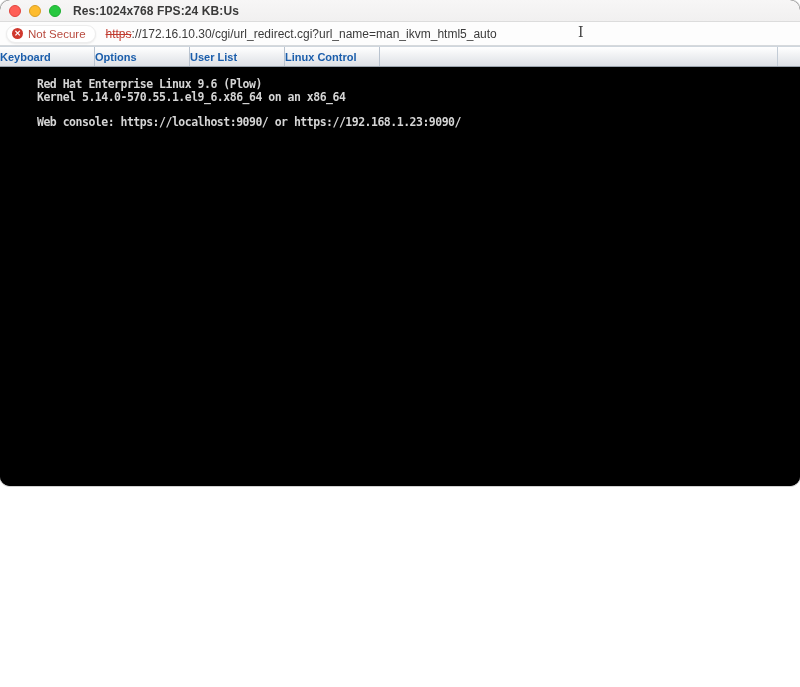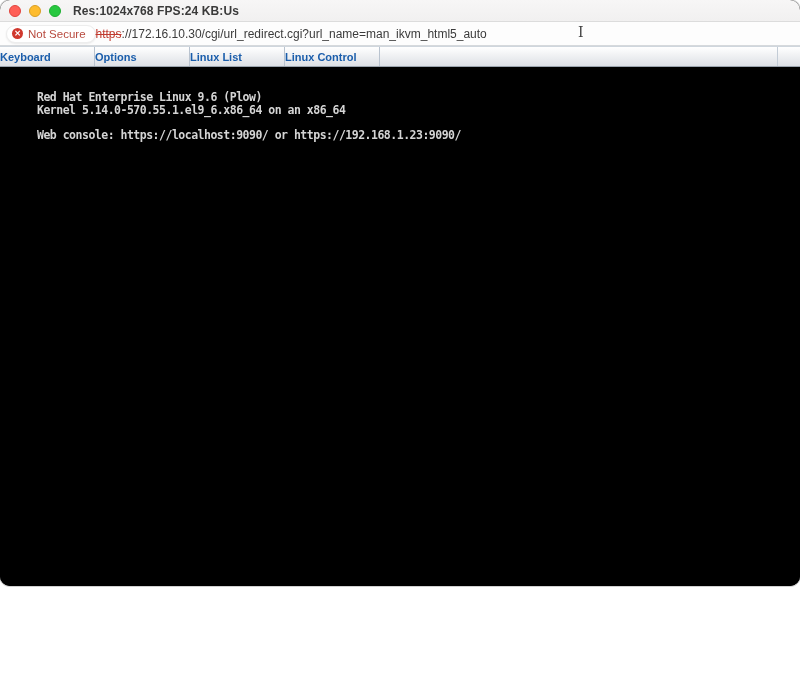--- a/index.html
+++ b/index.html
@@ -1,21 +1,21 @@
 <!DOCTYPE html>
 <html><head>
 <meta charset="utf-8">
 <style>
   * { margin: 0; padding: 0; box-sizing: border-box; }
   html, body { background: #ffffff; width: 800px; height: 687px; overflow: hidden; }
   body { font-family: "Liberation Sans", sans-serif; }
 
   .window {
     position: relative;
-    width: 800px; height: 586px;
+    width: 800px; height: 486px;
     border-radius: 10px;
     overflow: hidden;
     background: #000;
     box-shadow: 0 0 0 1px rgba(0,0,0,0.18);
     display: flex;
     flex-direction: column;
   }
 
   
   .titlebar {
@@ -71,20 +71,21 @@
     text-align: center;
     font-weight: bold;
   }
   .badge-label {
     font-size: 11.5px;
     color: #b84a3e;
     font-weight: 400;
     white-space: nowrap;
   }
   .url-text {
+    margin-left: 10px;
     font-size: 12px;
     color: #3b3b3b;
     white-space: nowrap;
   }
   .url-scheme {
     color: #c03a2e;
     text-decoration: line-through;
     text-decoration-color: #c03a2e;
   }
   .ibeam-cursor {
@@ -123,21 +124,21 @@
   
   .terminal {
     flex: 1 1 auto;
     background: #000000;
     position: relative;
     overflow: hidden;
   }
   .term-text {
     position: absolute;
     left: 37px;
-    top: 24px;
+    top: 11px;
     font-family: "DejaVu Sans Mono", monospace;
     font-size: 11.5px;
     font-weight: bold;
     letter-spacing: -0.5px;
     color: #d4d4d4;
     line-height: 12.5px;
   }
   .term-line { white-space: pre; min-height: 12.5px; }
   .term-cursor { display: inline; }
 </style>
@@ -160,21 +161,21 @@
       <span class="badge-icon">✕</span>
       <span class="badge-label">Not Secure</span>
     </span>
     <span class="url-text"><span class="url-scheme">https</span><span>://172.16.10.30/cgi/url_redirect.cgi?url_name=man_ikvm_html5_auto</span></span>
     <span class="ibeam-cursor">I</span>
   </div>
 
   <div class="menubar">
     <div class="menu-item">Keyboard</div>
     <div class="menu-item">Options</div>
-    <div class="menu-item">Linux List</div>
+    <div class="menu-item">User List</div>
     <div class="menu-item">Linux Control</div>
     <div class="menu-filler"></div>
     <div class="menu-end"></div>
   </div>
 
   <div class="terminal">
     <div class="term-text">
       <div class="term-line">Red Hat Enterprise Linux 9.6 (Plow)</div>
       <div class="term-line">Kernel 5.14.0-570.55.1.el9_6.x86_64 on an x86_64</div>
       <div class="term-line"></div>

